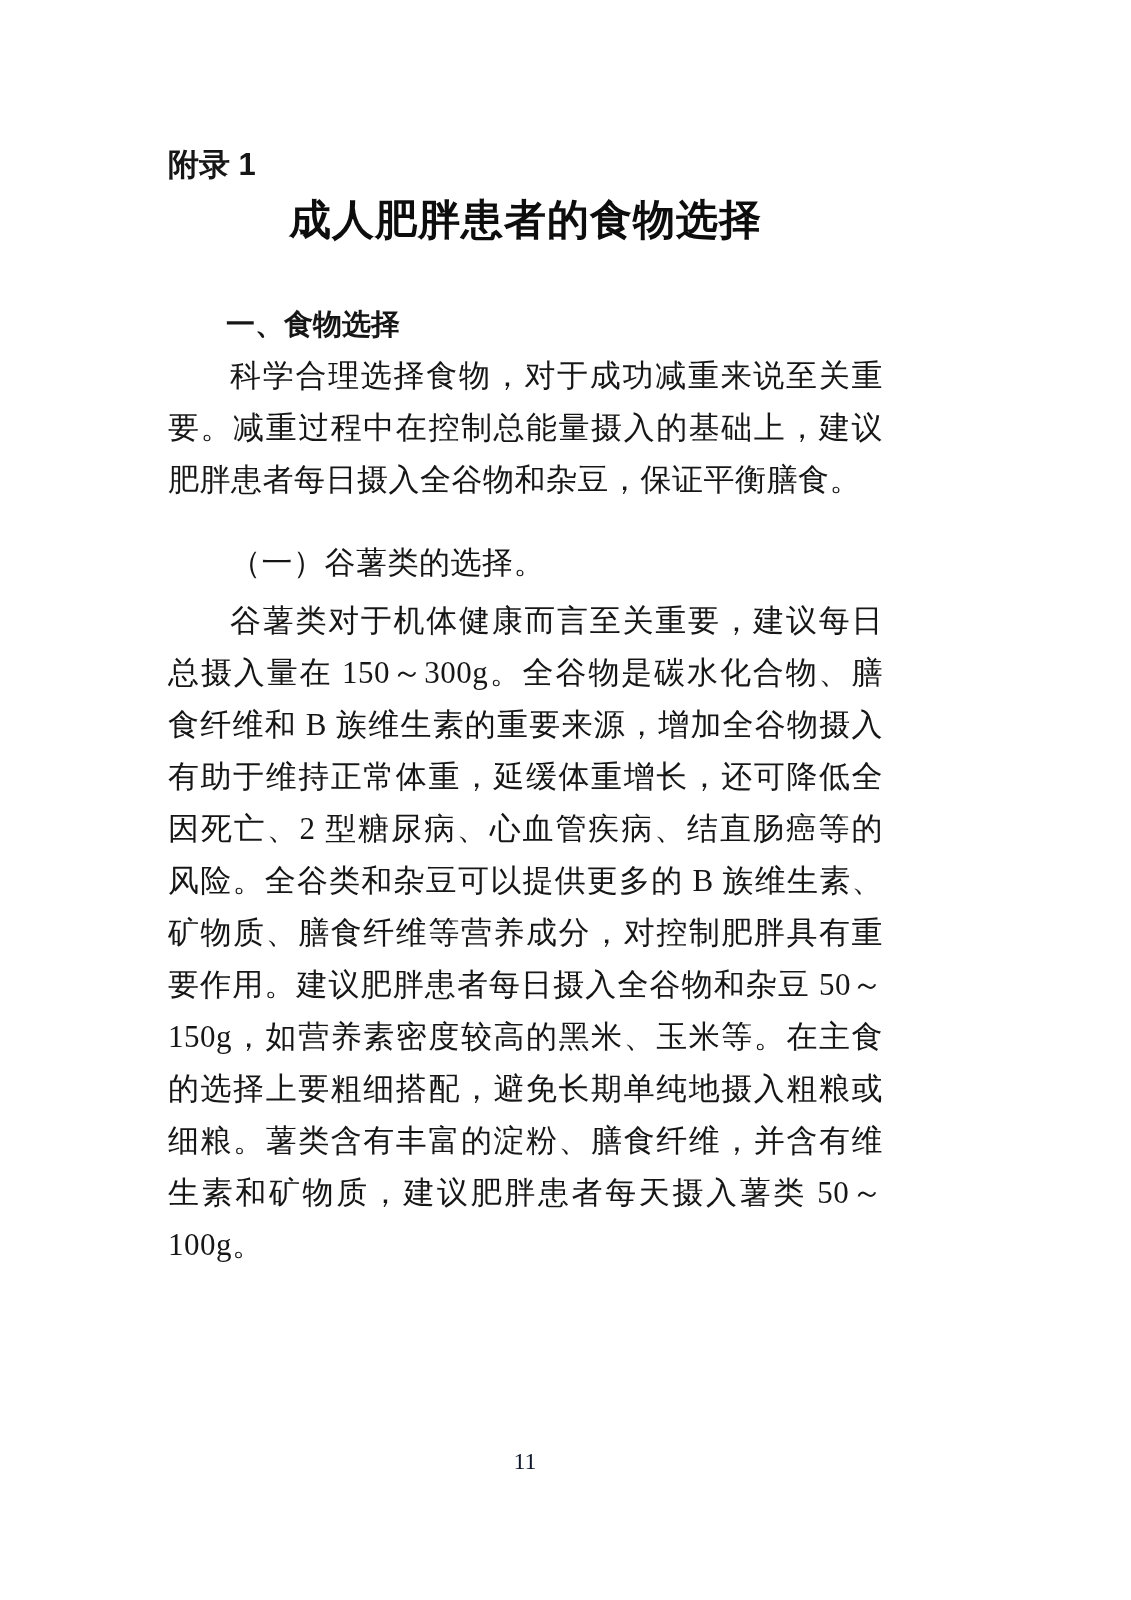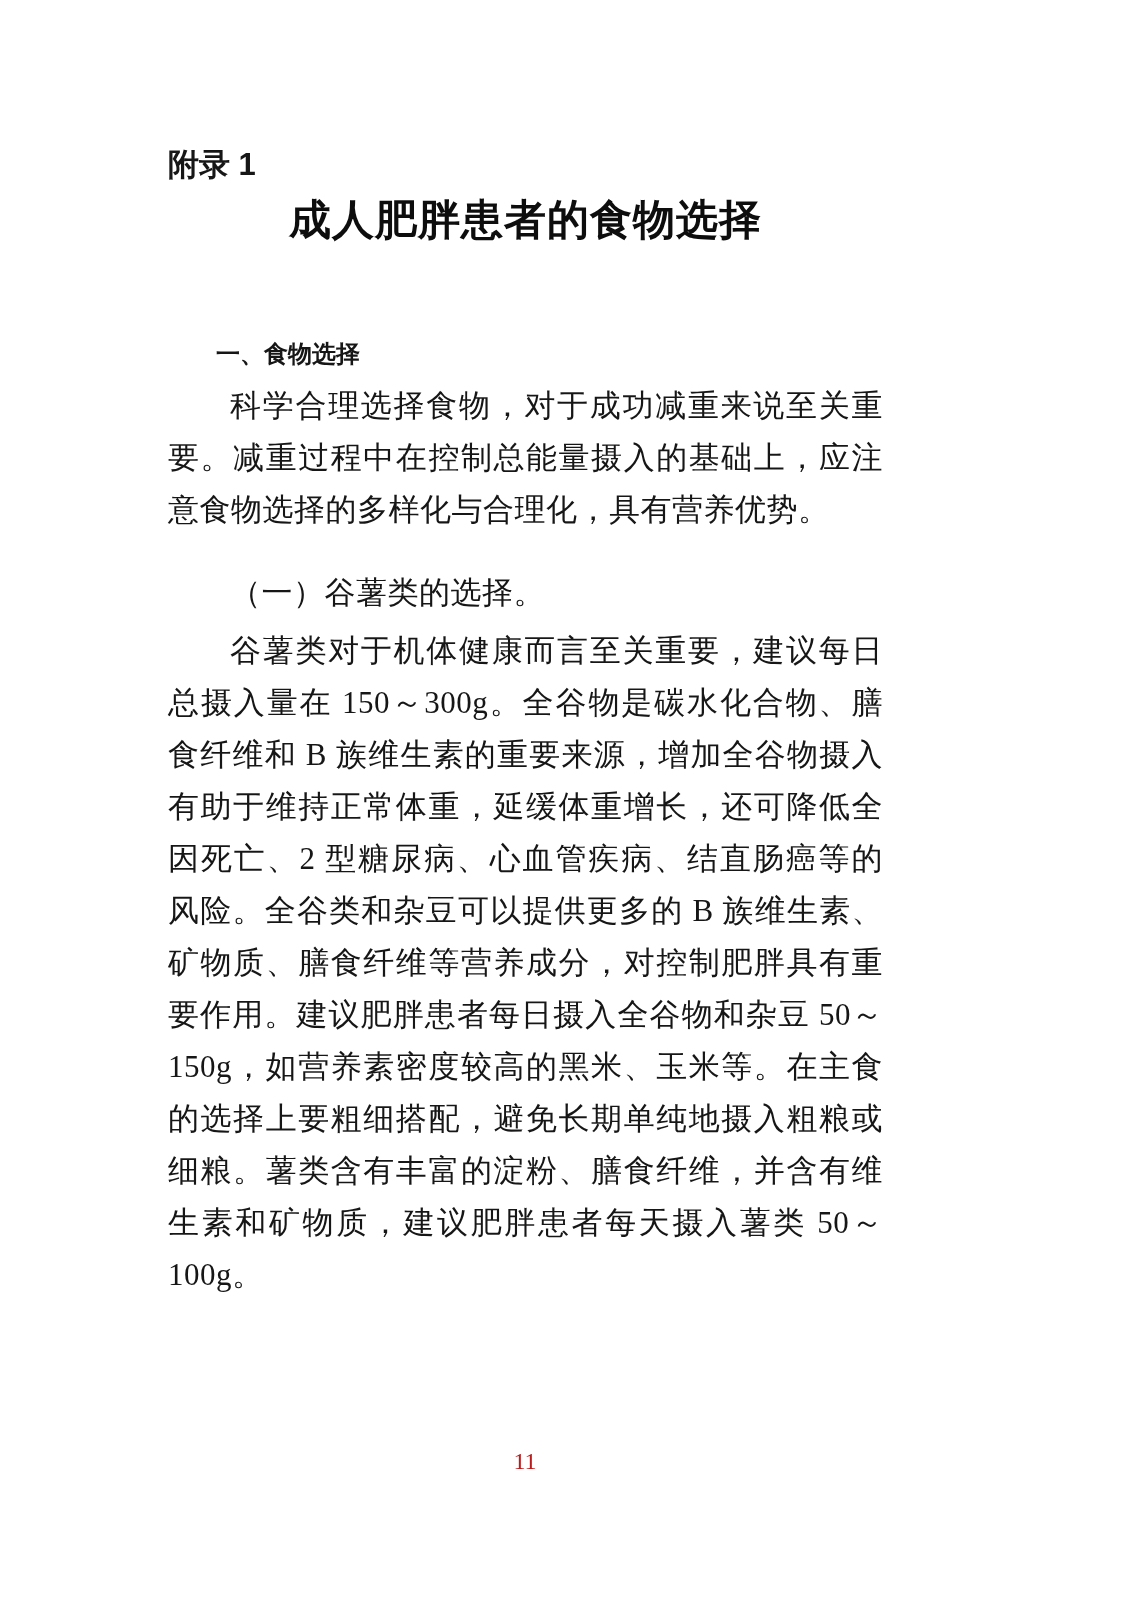--- a/index.html
+++ b/index.html
@@ -34,24 +34,24 @@
     margin: 8px 0 0 0;
     font-family: Liberation Serif, serif;
     font-weight: bold;
     font-size: 42px;
     line-height: 56px;
     text-align: center;
     letter-spacing: 1px;
     color: #0d0d0d;
   }
   .section-heading {
-    margin-top: 86px;
+    margin-top: 56px;
     font-family: "Liberation Sans", "DejaVu Sans", sans-serif;
     font-weight: bold;
-    font-size: 24px;
+    font-size: 29px;
     line-height: 40px;
     text-indent: 2em;
   }
   p.body-para, p.sub-para {
     margin: 6px 0 0 0;
     font-size: 31px;
     line-height: 52px;
     text-indent: 2em;
     text-align: justify;
     letter-spacing: 0.5px;
@@ -61,29 +61,29 @@
     margin-top: 31px;
   }
   .page-number {
     position: absolute;
     left: 0;
     right: 0;
     top: 1446px;
     text-align: center;
     font-size: 24px;
     line-height: 30px;
-    color: #b91c1c;
+    color: #0f172a;
   }
 </style>
 </head>
 <body>
 
 <div class="page">
   <div class="content">
     <div class="appendix-label">附录 1</div>
     <h1 class="doc-title">成人肥胖患者的食物选择</h1>
     <div class="section-heading">一、食物选择</div>
-    <p class="body-para">科学合理选择食物，对于成功减重来说至关重要。减重过程中在控制总能量摄入的基础上，应注意食物选择的多样化与合理化，具有营养优势。</p>
+    <p class="body-para">科学合理选择食物，对于成功减重来说至关重要。减重过程中在控制总能量摄入的基础上，建议肥胖患者每日摄入全谷物和杂豆，保证平衡膳食。</p>
     <p class="sub-para">（一）谷薯类的选择。</p>
     <p class="body-para">谷薯类对于机体健康而言至关重要，建议每日总摄入量在 150～300g。全谷物是碳水化合物、膳食纤维和 B 族维生素的重要来源，增加全谷物摄入有助于维持正常体重，延缓体重增长，还可降低全因死亡、2 型糖尿病、心血管疾病、结直肠癌等的风险。全谷类和杂豆可以提供更多的 B 族维生素、矿物质、膳食纤维等营养成分，对控制肥胖具有重要作用。建议肥胖患者每日摄入全谷物和杂豆 50～150g，如营养素密度较高的黑米、玉米等。在主食的选择上要粗细搭配，避免长期单纯地摄入粗粮或细粮。薯类含有丰富的淀粉、膳食纤维，并含有维生素和矿物质，建议肥胖患者每天摄入薯类 50～100g。</p>
   </div>
   <div class="page-number">11</div>
 </div>
 
 </body></html>

